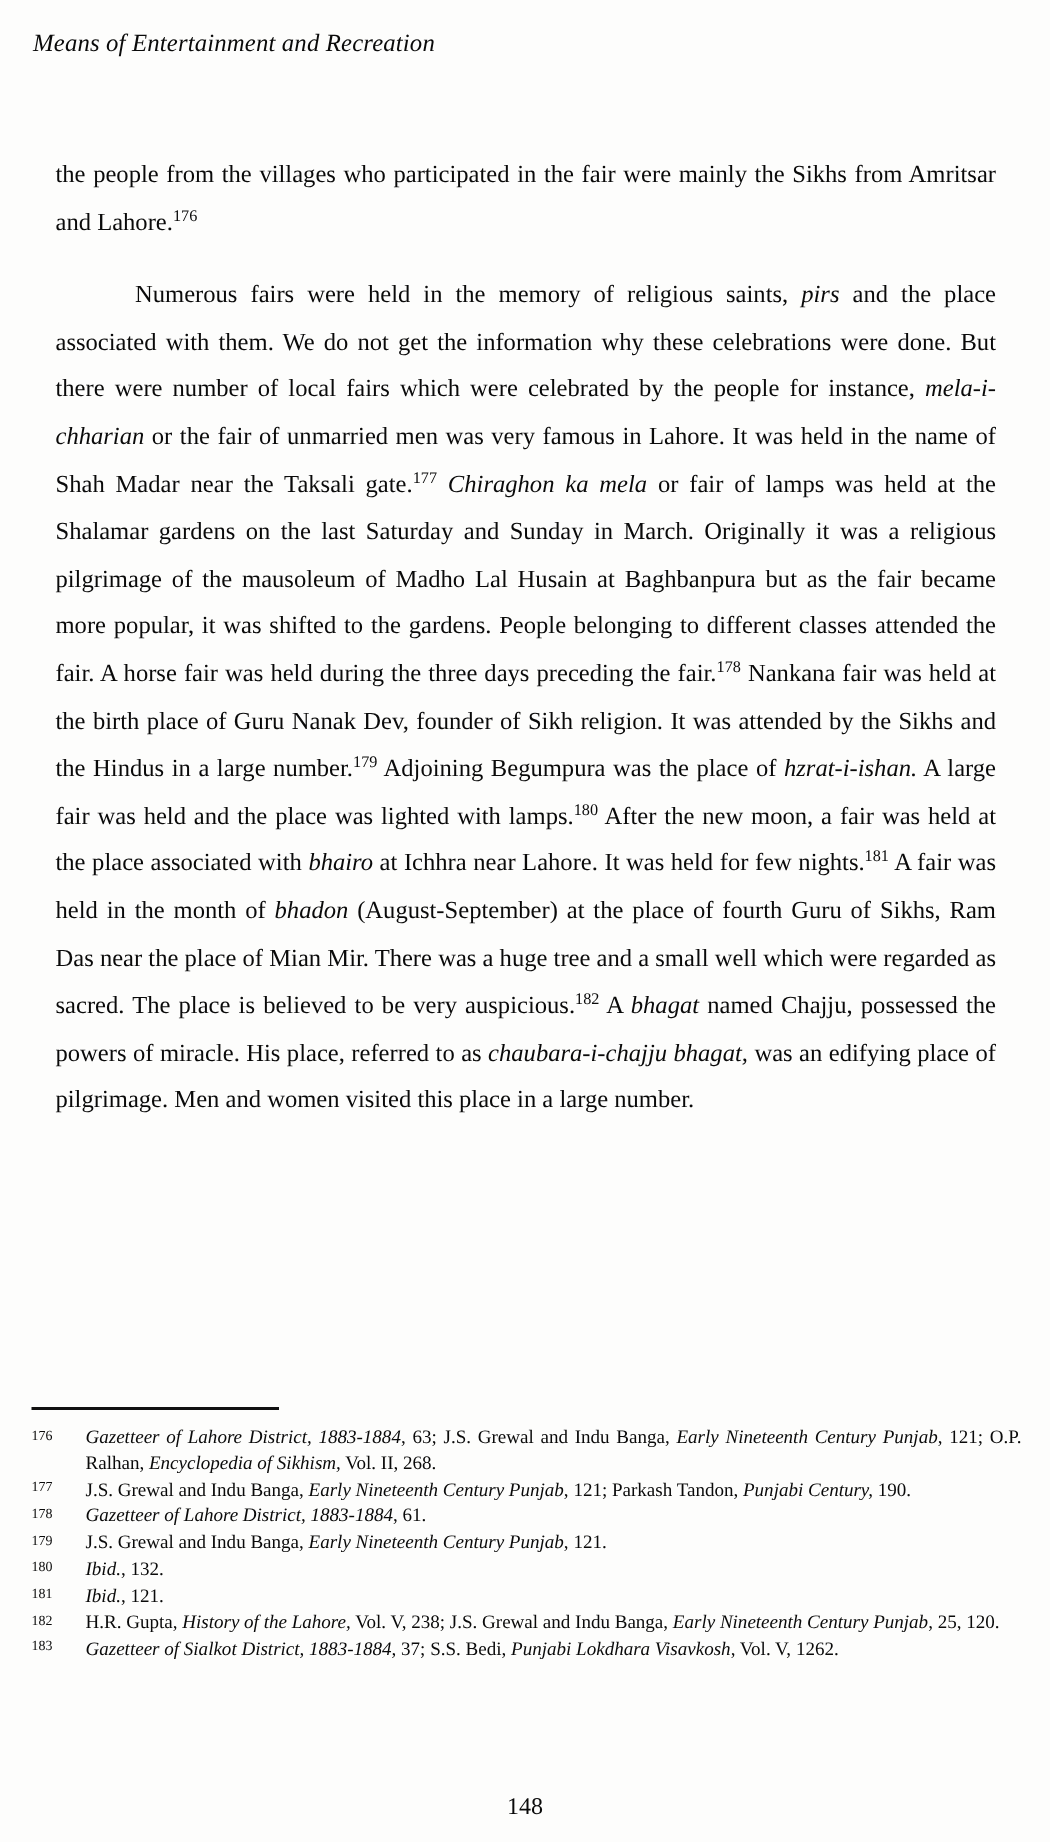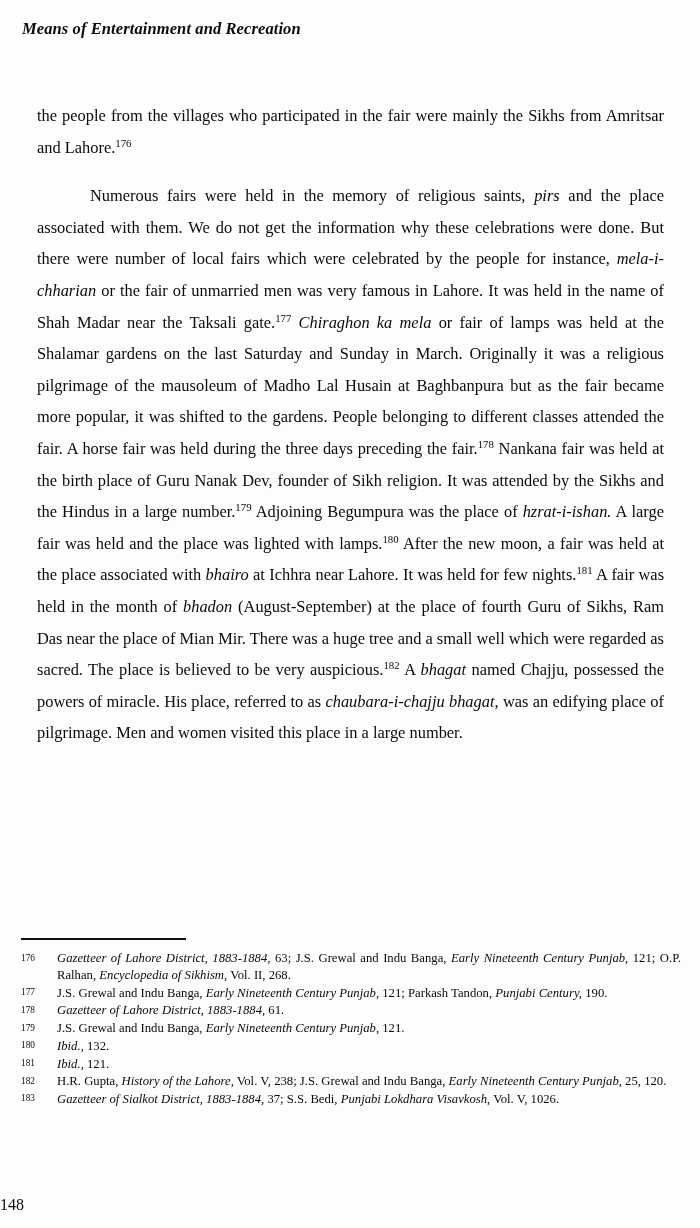--- a/index.html
+++ b/index.html
@@ -15,21 +15,21 @@
     font-family: "Liberation Serif", "DejaVu Serif", serif;
     color: #0a0a0a;
     overflow: hidden;
     box-sizing: border-box;
   }
   .running-head {
     position: absolute;
     top: 19px;
     left: 22px;
     font-style: italic;
-    font-weight: bold;
+    font-weight: normal;
     font-size: 16.5px;
     letter-spacing: .1px;
     white-space: nowrap;
   }
   .body-area {
     position: absolute;
     top: 84px;
     left: 21px;
     width: 659px;
   }
@@ -83,20 +83,21 @@
     font-size: 9.3px;
     width: 22px;
     text-align: left;
   }
   .fn .txt { display: block; }
   .folio {
     position: absolute;
     top: 1196px;
     left: 0;
     width: 700px;
+    text-align: center;
     font-size: 16px;
   }
 </style>
 </head>
 <body>
 
 <div class="page">
 
   <div class="running-head">Means of Entertainment and Recreation</div>
 
@@ -131,19 +132,19 @@
       <div class="fn">
         <span class="num">181</span>
         <span class="txt"><span class="it">Ibid.</span><span>, 121.</span></span>
       </div>
       <div class="fn">
         <span class="num">182</span>
         <span class="txt"><span>H.R. Gupta, </span><span class="it">History of the Lahore,</span><span> Vol. V, 238; J.S. Grewal and Indu Banga, </span><span class="it">Early Nineteenth Century Punjab</span><span>, 25, 120.</span></span>
       </div>
       <div class="fn">
         <span class="num">183</span>
-        <span class="txt"><span class="it">Gazetteer of Sialkot District, 1883-1884,</span><span> 37; S.S. Bedi, </span><span class="it">Punjabi Lokdhara Visavkosh</span><span>, Vol. V, 1026.</span></span>
+        <span class="txt"><span class="it">Gazetteer of Sialkot District, 1883-1884,</span><span> 37; S.S. Bedi, </span><span class="it">Punjabi Lokdhara Visavkosh</span><span>, Vol. V, 1262.</span></span>
       </div>
     </div>
 
   <div class="folio">148</div>
 
 </div>
 
 </body></html>

